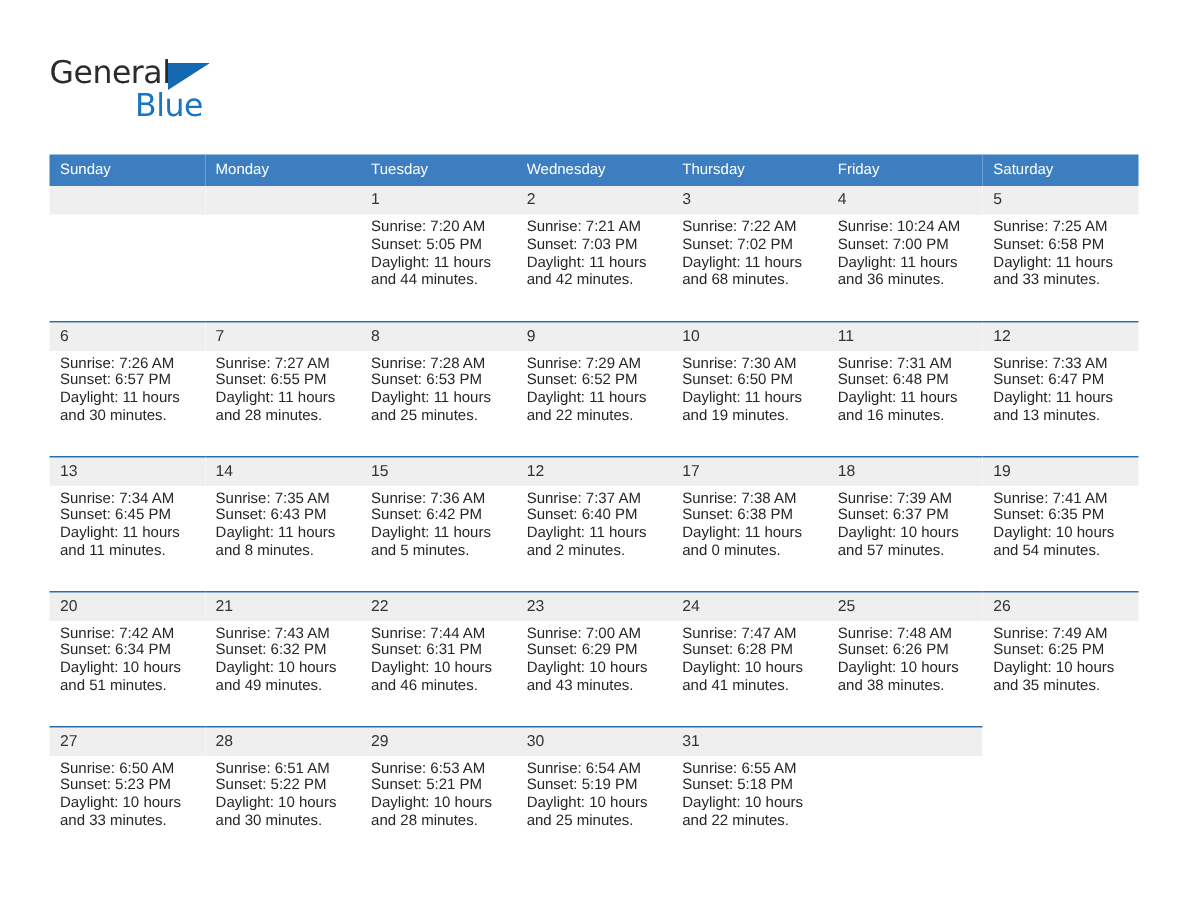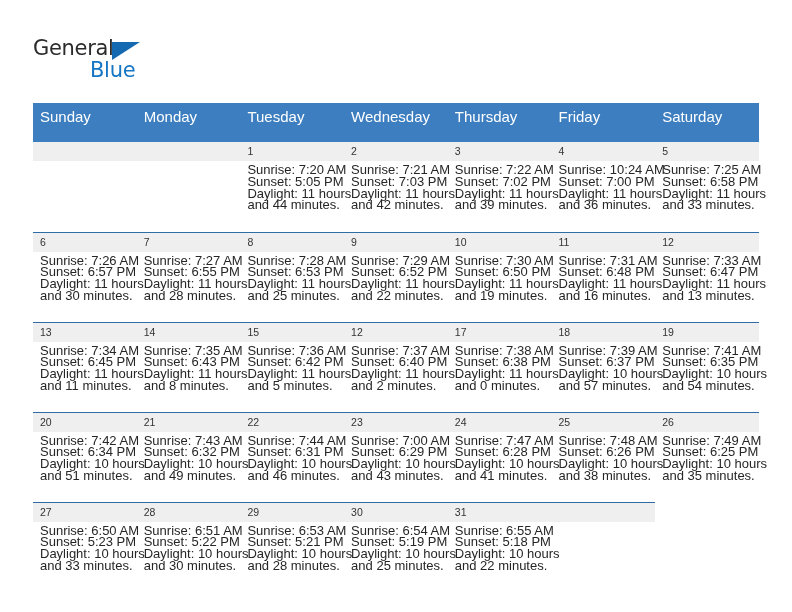--- a/index.html
+++ b/index.html
@@ -91,24 +91,24 @@
     position: absolute;
     left: 33px;
     top: 103px;
     width: 726px;
     border-collapse: collapse;
     table-layout: fixed;
   }
   .calendar th {
     background: #3c7ebf;
     color: #ffffff;
-    font-size: 15px;
+    font-size: 10px;
     font-weight: 400;
     text-align: left;
-    padding: 5px 0 17px 7px;
+    padding: 5px 0 5px 7px;
     height: 21px;
     border: none;
   }
   .calendar td {
     width: 103.71px;
     vertical-align: top;
     padding: 0;
     border: none;
     border-top: 1.2px solid #2f6da8;
     background: #ffffff;
@@ -119,21 +119,21 @@
     background: #efefef;
     font-size: 10.5px;
     color: #333333;
     padding: 4px 0 4px 7px;
     height: 19px;
     line-height: 11px;
   }
   .daynum.empty { color: transparent; }
   .details {
     padding: 3px 5px 0 7px;
-    font-size: 13px;
+    font-size: 10px;
     line-height: 11.8px;
     color: #262626;
   }
   .details div { white-space: nowrap; }
   td.blank .details { visibility: hidden; }
   td.offgrid { background: #ffffff; border-top: none; }
   td.offgrid .daynum { background: #ffffff; }
 </style>
 </head>
 <body>
@@ -199,21 +199,21 @@
               <div>Daylight: 11 hours</div>
               <div>and 42 minutes.</div>
             </div>
           </td>
           <td class="day-cell">
             <div class="daynum">3</div>
             <div class="details">
               <div>Sunrise: 7:22 AM</div>
               <div>Sunset: 7:02 PM</div>
               <div>Daylight: 11 hours</div>
-              <div>and 39 minutes.</div>
+              <div>and 68 minutes.</div>
             </div>
           </td>
           <td class="day-cell">
             <div class="daynum">4</div>
             <div class="details">
               <div>Sunrise: 10:24 AM</div>
               <div>Sunset: 7:00 PM</div>
               <div>Daylight: 11 hours</div>
               <div>and 36 minutes.</div>
             </div>

